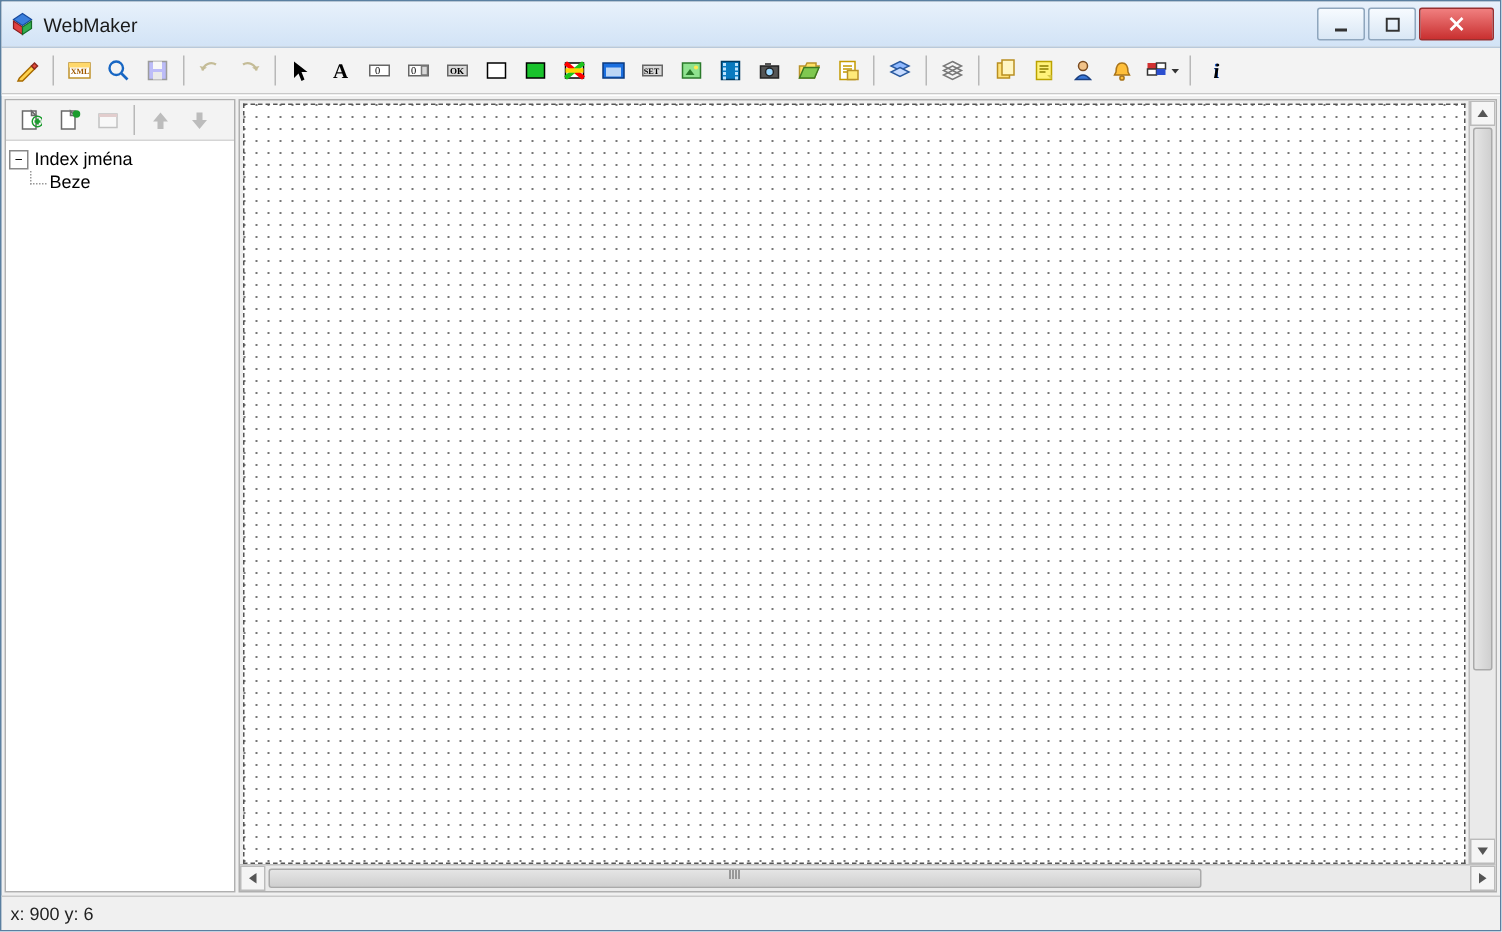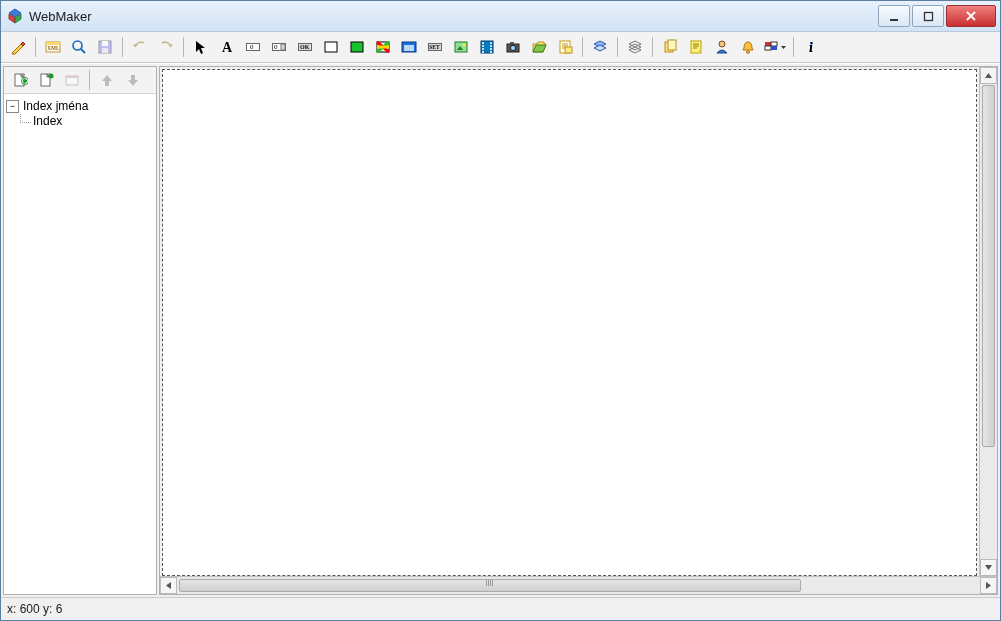--- a/index.html
+++ b/index.html
@@ -316,21 +316,21 @@
               <path d="M8 14 L13 8 L10 8 L10 3 L6 3 L6 8 L3 8 Z" fill="#7a7a7a"></path>
             </svg>
           </div>
         </div>
       <div class="tree">
         <div class="tree-row">
           <span class="tree-toggle">−</span>
           <span>Index jména</span>
         </div>
         <div class="tree-child">
-          <span>Index</span>
+          <span>Beze</span>
         </div>
       </div>
     </div>
 
     <div class="canvas-area">
       <div class="canvas-scroll">
         <div class="canvas-wrap"></div>
         <div class="vscroll">
           <div class="arrow">
               <svg width="9" height="9">
@@ -359,15 +359,15 @@
         <div class="arrow">
             <svg width="9" height="9">
               <path d="M2 1 L7 4.5 L2 8 Z" fill="#555"></path>
             </svg>
           </div>
       </div>
     </div>
   </div>
 
   <div class="statusbar">
-    <span>x: 600 y: 6</span>
+    <span>x: 900 y: 6</span>
   </div>
 </div>
 
 </body></html>

